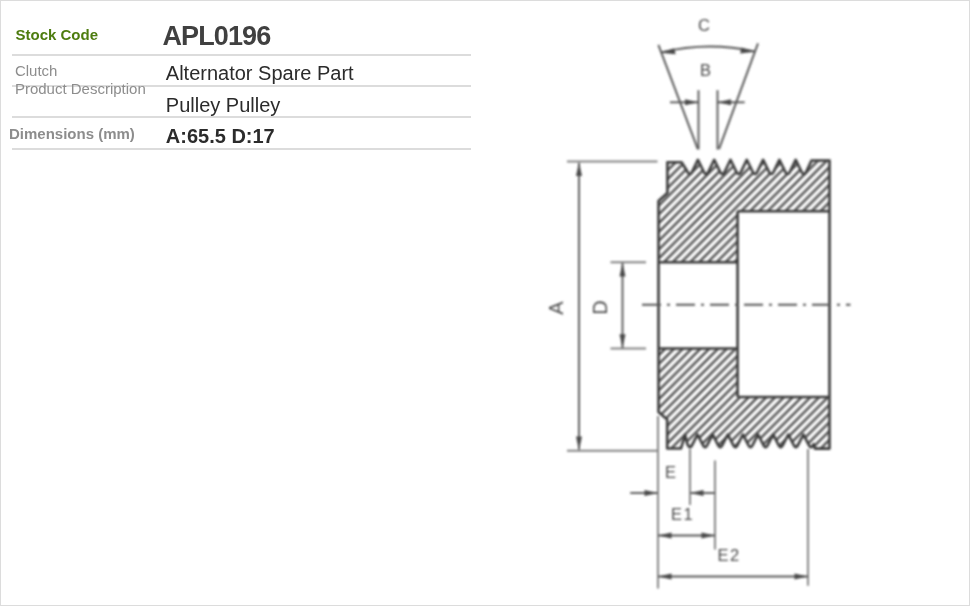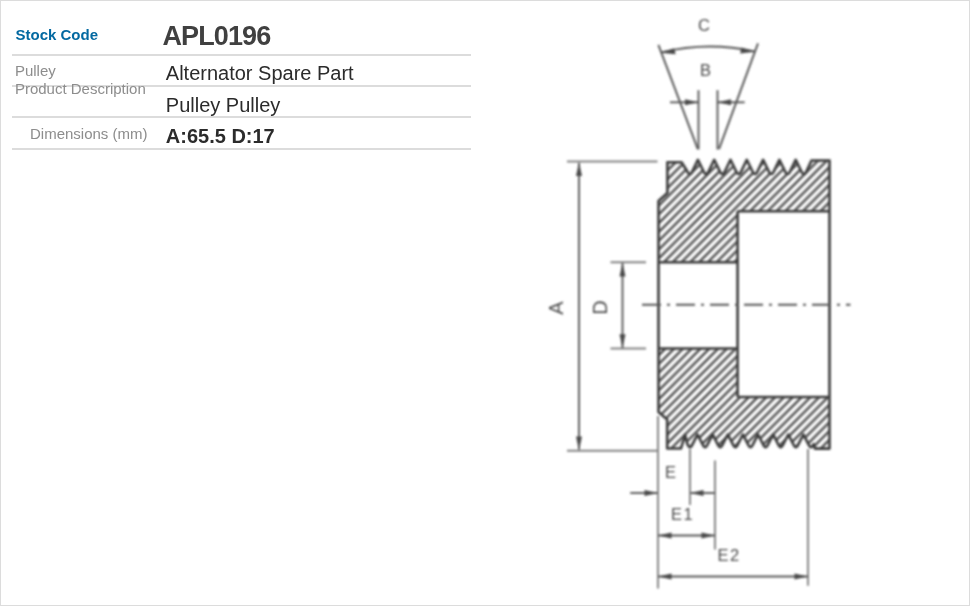--- a/index.html
+++ b/index.html
@@ -8,39 +8,39 @@
 .lbl{position:absolute;color:#8d8d8d;font-size:15px;white-space:nowrap;line-height:1;}
 .val{position:absolute;color:#2b2b2b;font-size:20px;white-space:nowrap;line-height:1;}
 .sep{position:absolute;left:11px;width:459px;height:2px;background:#dcdcdc;}
 svg{position:absolute;left:0;top:0;}
 </style>
 </head>
 <body>
 
 <div>
 
-  <div class="lbl" style="left:14.5px;top:26px;color:#0369a1;font-weight:bold;">Stock Code</div>
+  <div class="lbl" style="left:14.5px;top:26px;color:#4d7c0f;font-weight:bold;">Stock Code</div>
 
   <div class="val" style="left:161.5px;top:22px;font-size:27px;font-weight:bold;color:#404040;letter-spacing:-0.9px;">APL0196</div>
 
   <div class="sep" style="top:53px;"></div>
 
-  <div class="lbl" style="left:13.9px;top:62px;">Pulley</div>
+  <div class="lbl" style="left:13.9px;top:62px;">Clutch</div>
 
   <div class="val" style="left:164.8px;top:62px;">Alternator Spare Part</div>
 
   <div class="sep" style="top:84px;"></div>
 
   <div class="lbl" style="left:13.9px;top:80px;">Product Description</div>
 
   <div class="val" style="left:164.8px;top:93.5px;">Pulley Pulley</div>
 
   <div class="sep" style="top:115px;"></div>
 
-  <div class="lbl" style="left:29px;top:124.5px;">Dimensions (mm)</div>
+  <div class="lbl" style="left:8px;top:124.5px;font-weight:bold;">Dimensions (mm)</div>
 
   <div class="val" style="left:164.8px;top:124.5px;font-weight:bold;">A:65.5 D:17</div>
 
   <div class="sep" style="top:146.5px;"></div>
 </div>
 
 <svg width="970" height="606" viewBox="0 0 970 606">
 <defs>
 
   <pattern id="hatch" width="8.8" height="8.8" patternUnits="userSpaceOnUse">

